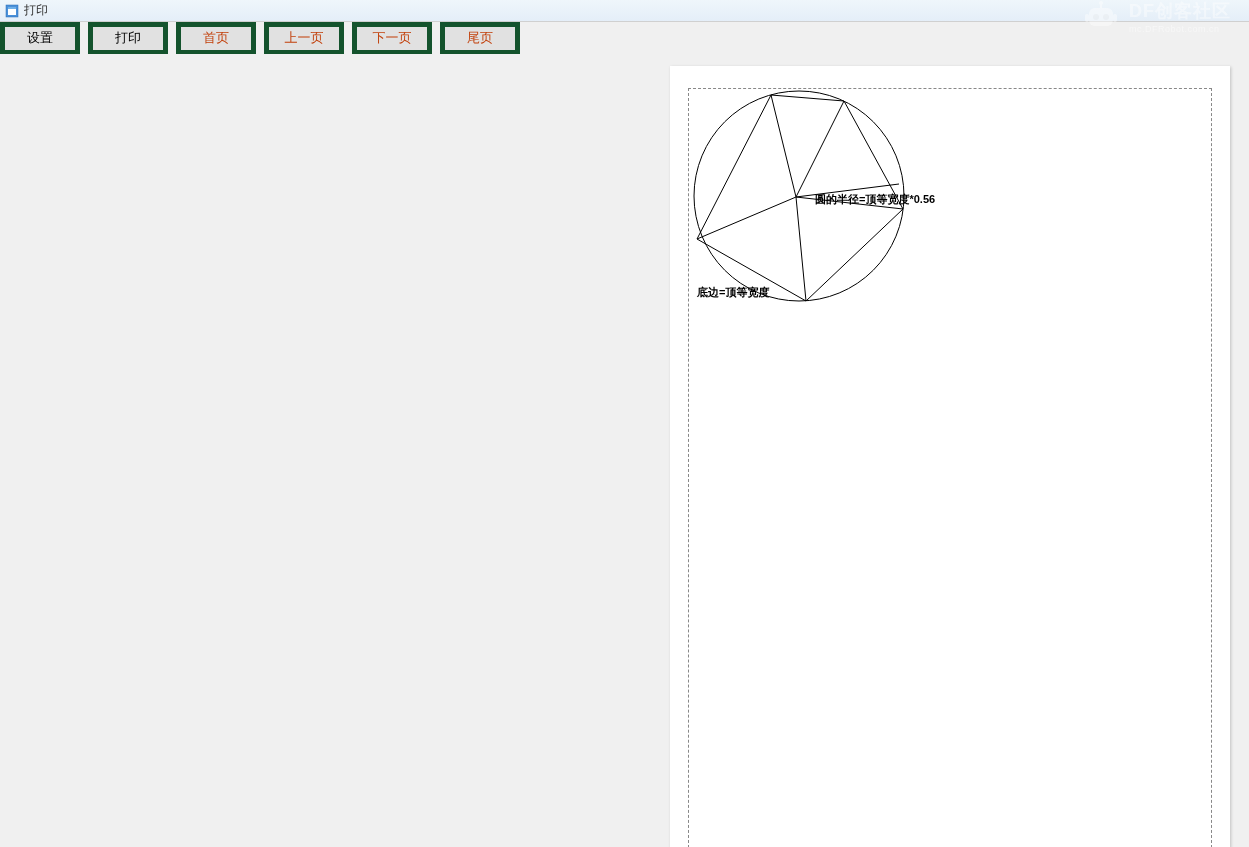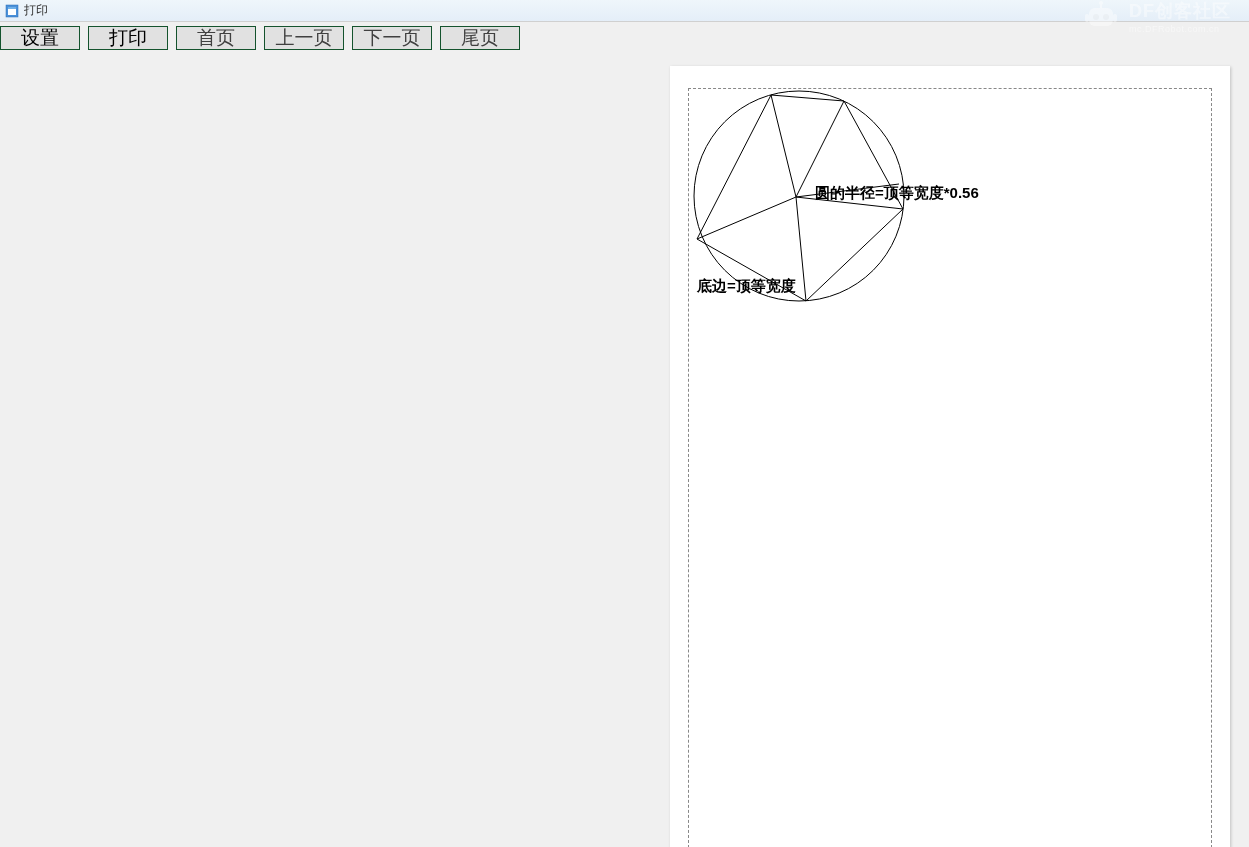--- a/index.html
+++ b/index.html
@@ -39,32 +39,32 @@
     .toolbar {
       height: 32px;
       background: #f0f0f0;
       display: flex;
       align-items: center;
       padding: 4px 0;
       gap: 8px;
     }
     .toolbar-button {
       min-width: 80px;
-      height: 24px;
+      height: 33px;
       background: #e1e1e1;
-      border: 1px solid #14532d;
-      font-size: 19px;
+      border: 5px solid #14532d;
+      font-size: 13px;
       cursor: pointer;
       display: flex;
       align-items: center;
       justify-content: center;
       color: #000;
     }
     .toolbar-button.disabled {
-      color: #404040;
+      color: #c2410c;
       cursor: default;
       background: #e1e1e1;
     }
     .preview-area {
       position: absolute;
       top: 54px;
       left: 0;
       right: 0;
       bottom: 0;
       background: #f0f0f0;
@@ -86,24 +86,25 @@
       bottom: 0;
       border: 1px dashed #888;
     }
     .drawing {
       position: absolute;
       left: 0;
       top: 0;
     }
     .annotation {
       position: absolute;
-      font-size: 15px;
+      font-size: 11px;
       font-weight: bold;
       color: #000;
       white-space: nowrap;
+      margin-top: 8px;
     }
     .watermark {
       position: absolute;
       right: 18px;
       top: 0;
       display: flex;
       align-items: center;
       gap: 10px;
       opacity: 0.45;
       color: #fff;

